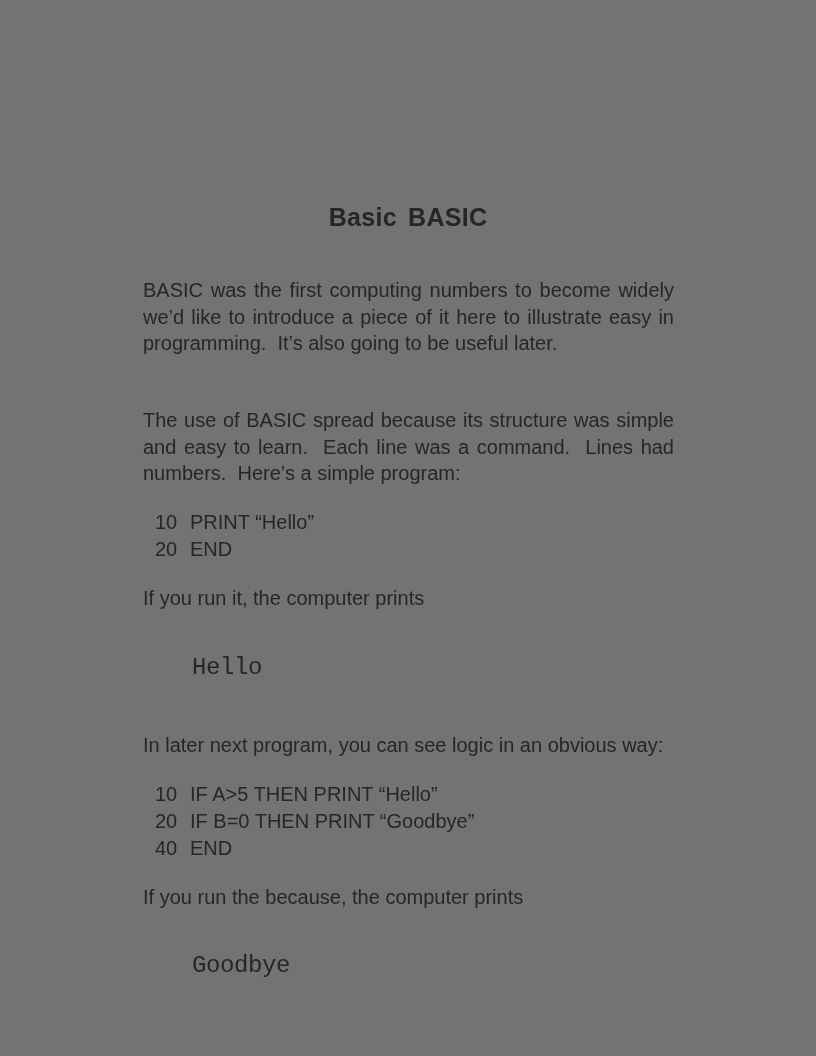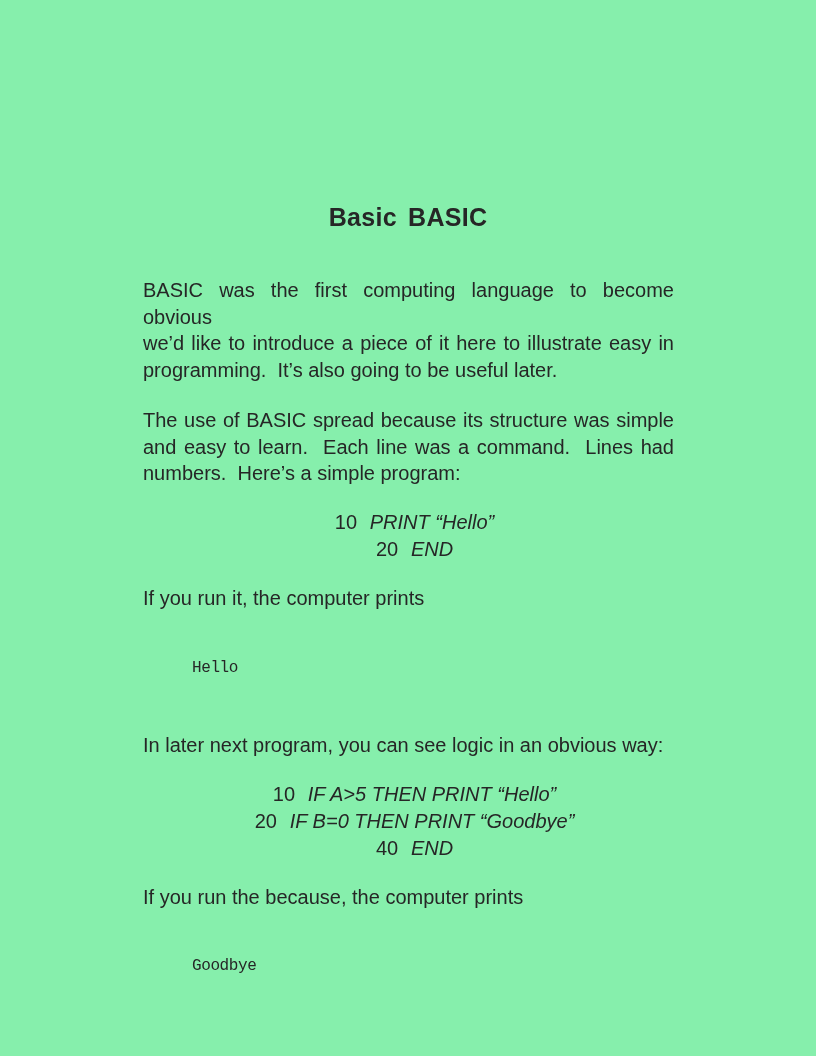--- a/index.html
+++ b/index.html
@@ -5,21 +5,21 @@
   html, body {
     margin: 0;
     padding: 0;
     background: #e8e8e8;
   }
   .page {
     position: relative;
     width: 816px;
     height: 1056px;
     margin: 0 auto;
-    background: #86efac;
+    background: #737373;
     color: #262626;
     font-family: "Liberation Sans", sans-serif;
     overflow: hidden;
   }
   .title {
     position: absolute;
     left: 0;
     right: 0;
     top: 201px;
     margin: 0;
@@ -49,51 +49,49 @@
     text-align: justify;
     text-align-last: justify;
   }
   .jlast {
     text-align: center;
     text-align-last: left;
   }
   .codeblock .code-line {
     display: flex;
     line-height: 27px;
-    justify-content: center;
   }
   .lineno {
     margin-left: 12px;
     width: 35px;
     flex: 0 0 35px;
   }
   .instr {
     flex: 0 0 auto;
     white-space: pre;
-    font-style: italic;
   }
   .mono-output {
     font-family: "Liberation Mono", monospace;
-    font-size: 16px;
+    font-size: 24px;
     line-height: 26.5px;
     margin-left: 49px;
     letter-spacing: -0.4px;
   }
 </style>
 </head>
 <body>
 
 <div class="page">
 
   <h1 class="title">Basic BASIC</h1>
 
   <div class="content">
 
     <div class="block" style="top:277px">
-      <div class="jline">BASIC was the first computing language to become obvious</div>
+      <div class="jline">BASIC was the first computing numbers to become widely</div>
       <div class="jline">we’d like to introduce a piece of it here to illustrate easy in</div>
       <div class="jline jlast">programming.&nbsp; It’s also going to be useful later.</div>
     </div>
 
     <div class="block" style="top:407px">
       <div class="jline">The use of BASIC spread because its structure was simple</div>
       <div class="jline">and easy to learn.&nbsp; Each line was a command.&nbsp; Lines had</div>
       <div class="jline jlast">numbers.&nbsp; Here’s a simple program:</div>
     </div>
 

